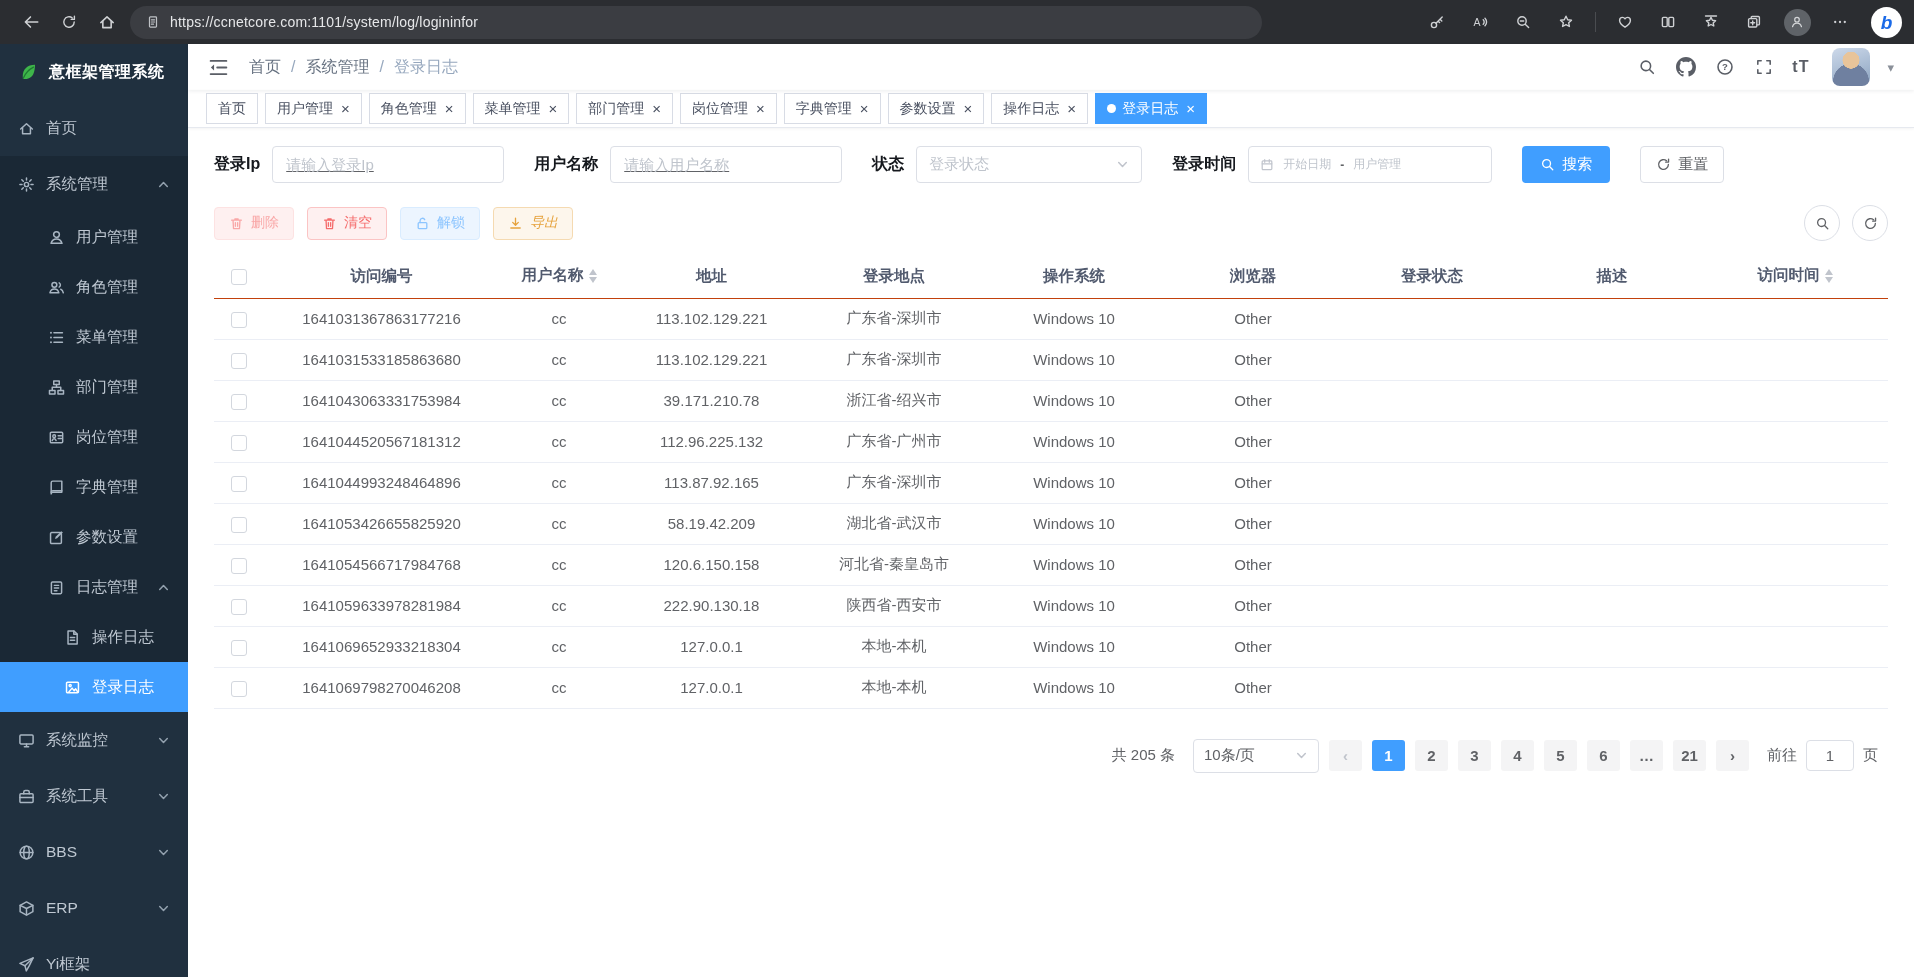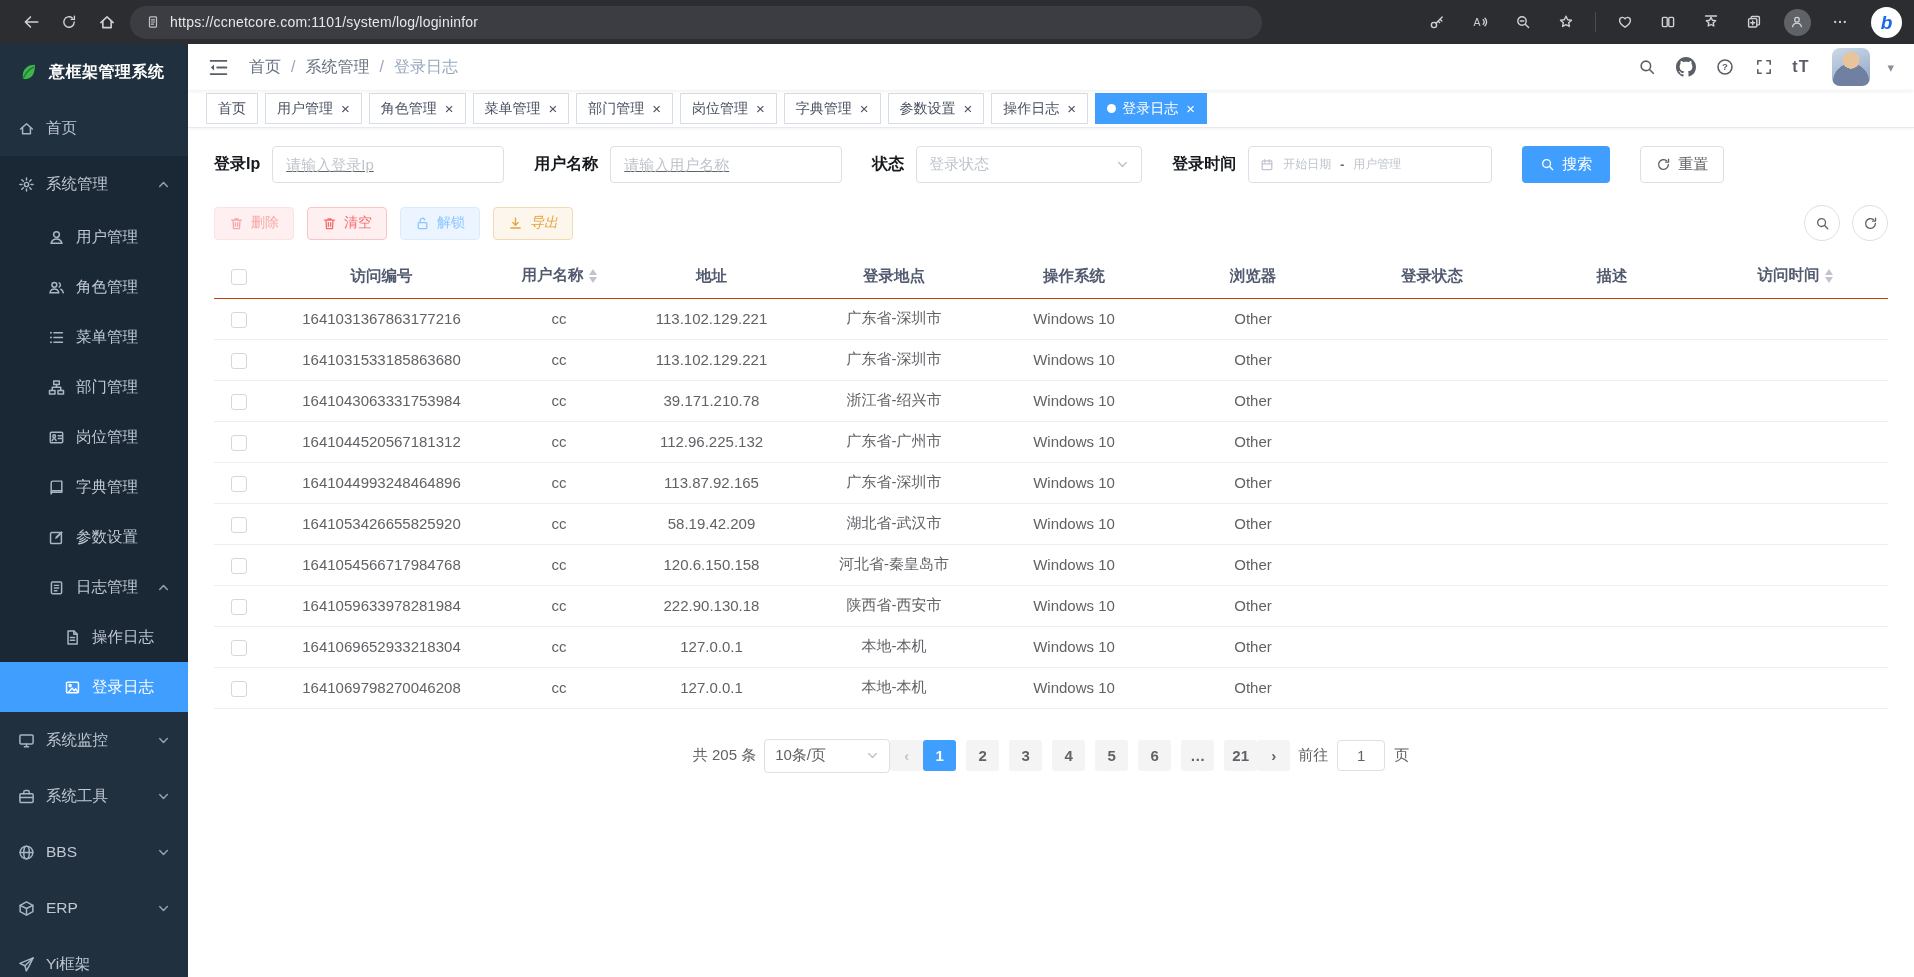--- a/index.html
+++ b/index.html
@@ -90,21 +90,21 @@
 .table-wrap{padding:0 26px;}
 table{width:100%;border-collapse:collapse;table-layout:fixed;}
 th{height:43px;font-size:15.5px;font-weight:700;color:#515a6e;border-bottom:1px solid #c2410c;text-align:center;background:#fff;white-space:nowrap;}
 td{height:41px;font-size:15px;color:#606266;border-bottom:1px solid #ebeef5;text-align:center;white-space:nowrap;overflow:hidden;}
 .checkbox{display:inline-block;width:16px;height:16px;border:1px solid #d3d7de;border-radius:3px;background:#fff;vertical-align:middle;cursor:pointer;}
 .sort-caret{display:inline-flex;flex-direction:column;vertical-align:middle;margin-left:5px;cursor:pointer;}
 .sc-up{width:0;height:0;border:4.5px solid transparent;border-bottom:6px solid #c0c4cc;margin-bottom:2px;}
 .sc-down{width:0;height:0;border:4.5px solid transparent;border-top:6px solid #c0c4cc;}
 
 
-.pagination{display:flex;align-items:center;justify-content:center;padding:30px 36px 26px;font-size:15px;color:#606266;}
+.pagination{display:flex;align-items:center;justify-content:flex-end;gap:10px;padding:30px 36px 26px;font-size:15px;color:#606266;}
 .pg-total{margin-right:8px;color:#606266;}
 .pg-size{width:126px;height:34px;border:1px solid #dcdfe6;border-radius:4px;display:flex;align-items:center;justify-content:space-between;padding:0 10px;cursor:pointer;color:#606266;}
 .pg-size .sel-caret{width:13px;height:13px;color:#c0c4cc;}
 .pg-btn{min-width:33px;height:31px;padding:0 6px;border-radius:3px;background:#f4f4f5;color:#606266;display:flex;align-items:center;justify-content:center;font-weight:600;cursor:pointer;}
 .pg-btn.active{background:#409eff;color:#fff;cursor:default;}
 .pg-arrow-prev{color:#c0c4cc;}
 .pg-goto{display:flex;align-items:center;gap:9px;margin-left:8px;}
 .goto-input{width:48px;height:31px;border:1px solid #dcdfe6;border-radius:4px;text-align:center;font-size:15px;color:#606266;outline:none;font-family:inherit;}
 </style>
 </head>

